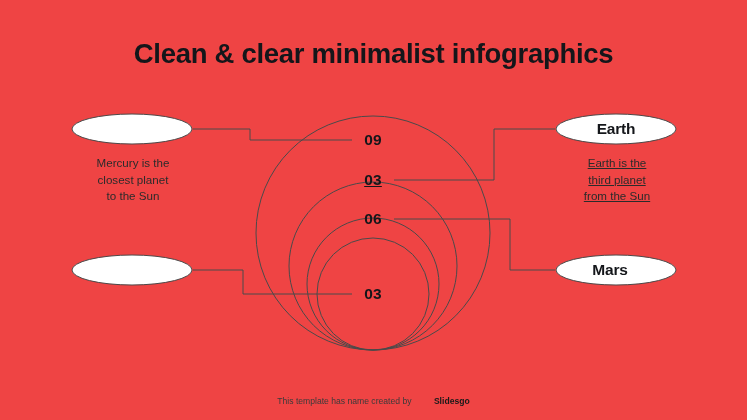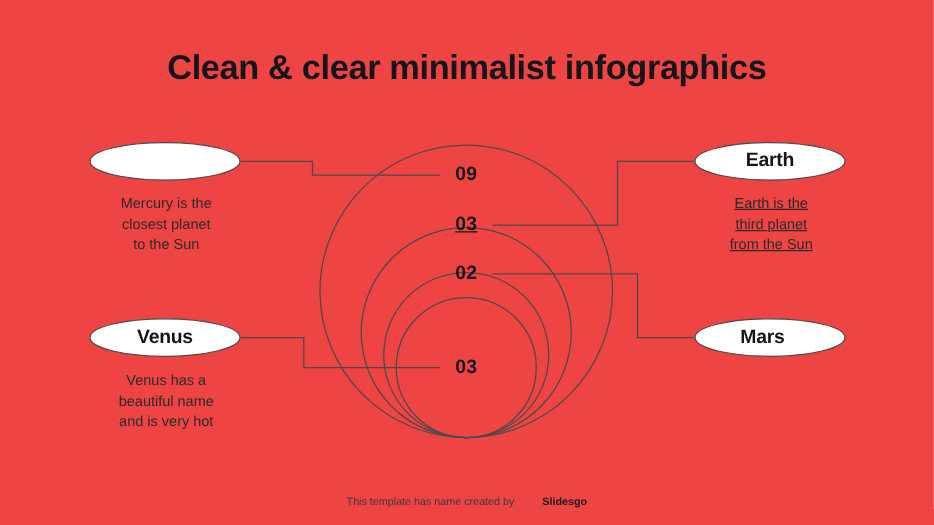--- a/index.html
+++ b/index.html
@@ -105,34 +105,30 @@
       <ellipse cx="616" cy="270" rx="60" ry="15" fill="#ffffff" stroke="#4a4a4a" stroke-width="1"></ellipse>
     </g>
   </svg>
 
   <div class="title">Clean &amp; clear minimalist infographics</div>
 
   <div class="node-desc" style="left:62px; top:155px; width:142px;">Mercury is the
 closest planet
 to the Sun</div>
 
-  <div class="node-label" style="left:72px; top:261px; width:120px;">Venus</div>
-  <div class="node-desc" style="left:62px; top:297px; width:142px;">Venus has a
-beautiful name
-and is  very hot</div>
 
   <div class="node-label" style="left:556px; top:120px; width:120px;">Earth</div>
   <div class="node-desc" style="left:546px; top:155px; width:142px;text-decoration:underline;">Earth is the
 third planet
 from the Sun</div>
 
   <div class="node-label" style="left:550px; top:261px; width:120px;">Mars</div>
 
   <div class="ring-number" style="left:343px; top:131px; width:60px;">09</div>
   <div class="ring-number" style="left:343px; top:171px; width:60px;text-decoration:underline;">03</div>
-  <div class="ring-number" style="left:343px; top:210px; width:60px;">02</div>
+  <div class="ring-number" style="left:343px; top:210px; width:60px;">06</div>
   <div class="ring-number" style="left:343px; top:285px; width:60px;">03</div>
 
   <div class="footer">
     <span>This template has name created by </span><b>Slidesgo</b>
   </div>
 
 </div>
 
 </body></html>

